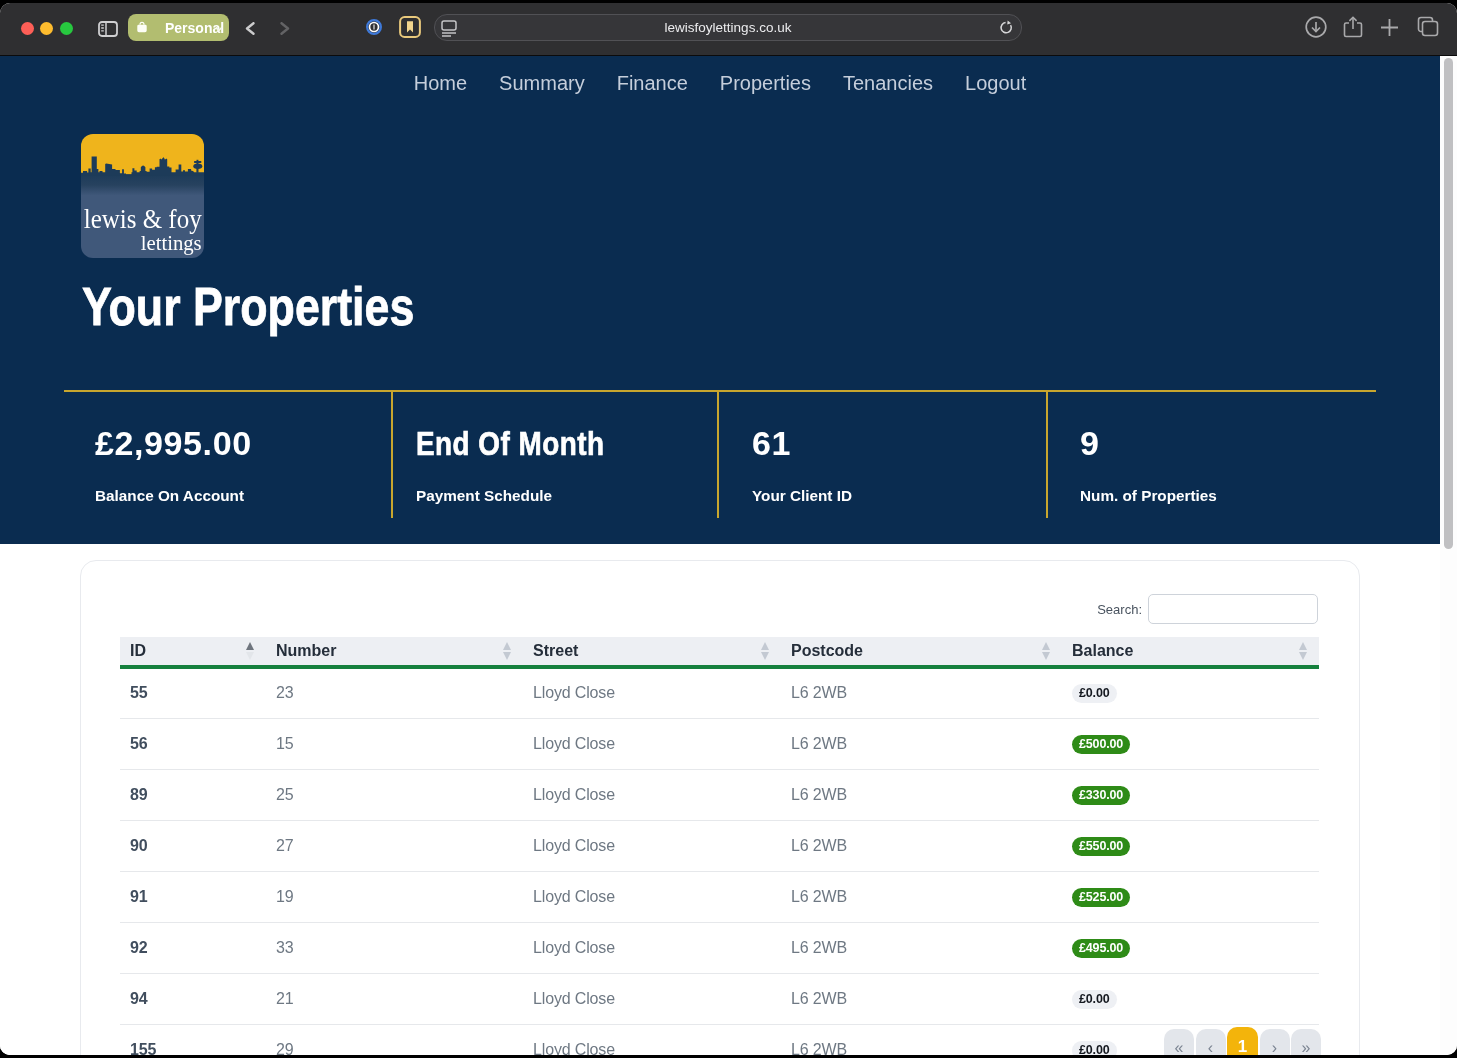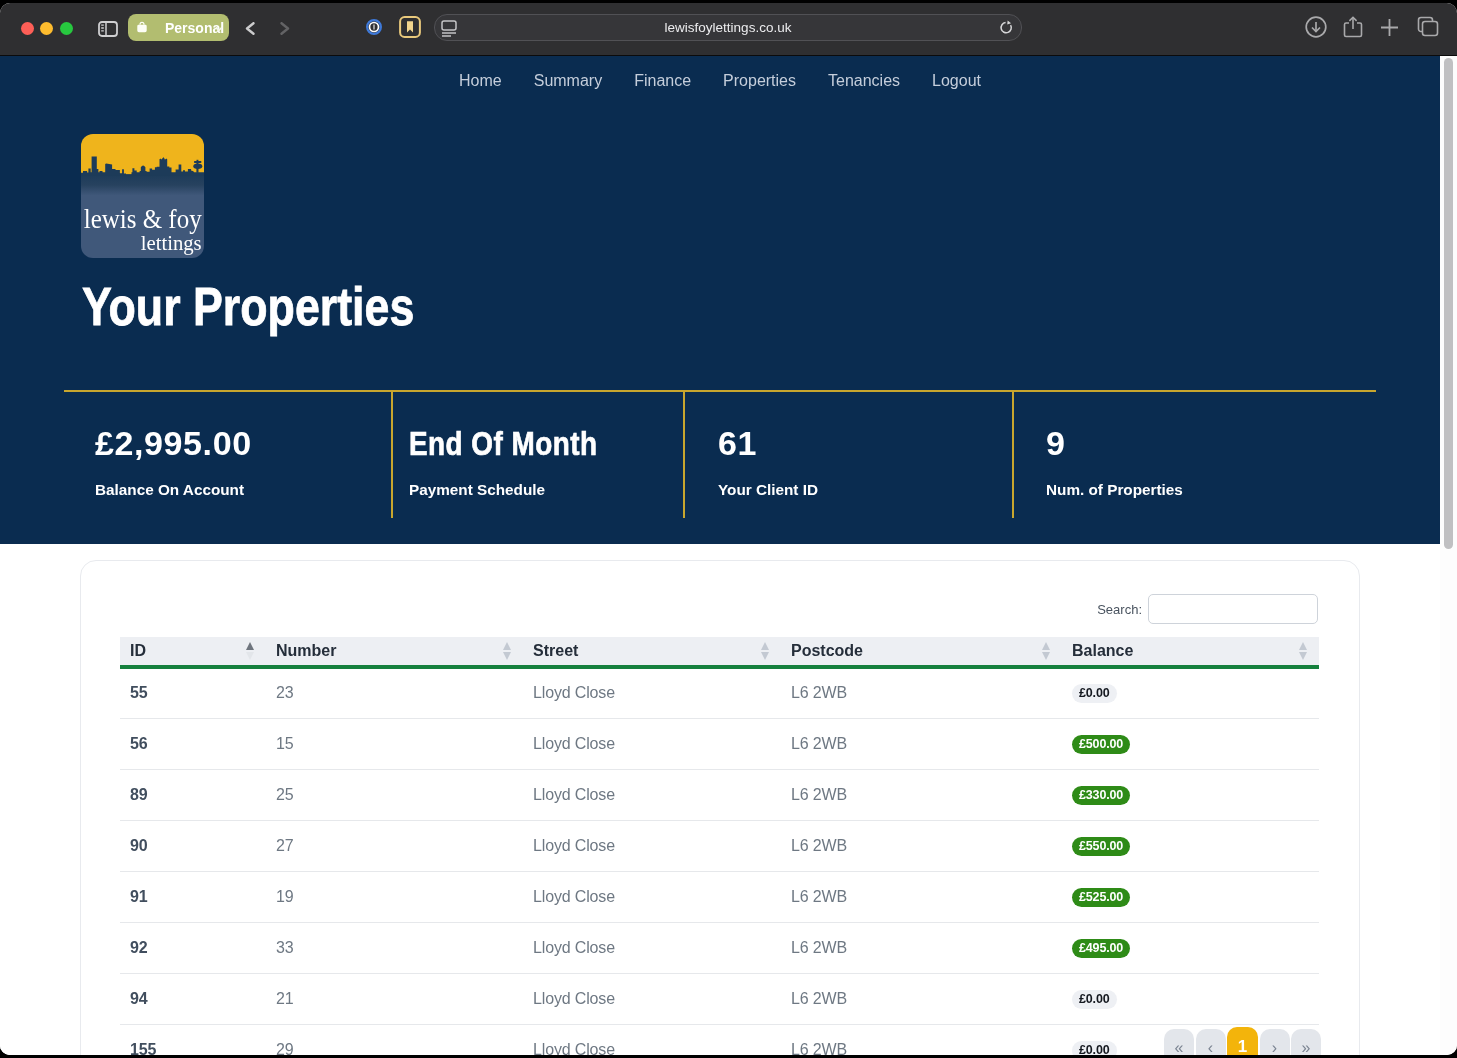--- a/index.html
+++ b/index.html
@@ -8,32 +8,32 @@
 .win { position:absolute; left:0; top:2.5px; width:1457px; height:1052px; border-radius:10px; overflow:hidden; background:#fff; }
 .toolbar { position:absolute; left:0; top:0; width:1457px; height:53.5px; background:#2f2f31; border-bottom:1px solid #0b0b0c; }
 .tl { position:absolute; border-radius:50%; width:13px; height:13px; top:19.5px; }
 .viewport { position:absolute; left:0; top:53.5px; width:1440px; height:998.5px; background:#fff; overflow:hidden; }
 .sbar { position:absolute; right:0; top:53.5px; width:17px; height:998.5px; background:#fdfdfd; }
 .sthumb { position:absolute; left:4px; top:2px; width:9px; height:491px; background:#c0c0c2; border-radius:5px; }
 
 
 .hero { position:absolute; left:0; top:0; width:1440px; height:488px; background:#0a2c50; }
 .nav { position:absolute; left:0; top:16px; width:1440px; display:flex; justify-content:center; gap:32px; }
-.nav a { color:#c5cedb; font-size:16px; text-decoration:none; }
+.nav a { color:#c5cedb; font-size:20px; text-decoration:none; }
 .logo { position:absolute; left:81px; top:78px; width:123px; height:124px; }
 .h1 { position:absolute; left:82px; top:219.5px; font-size:53px; font-weight:bold; color:#fff; transform:scaleX(0.844); transform-origin:0 0; white-space:nowrap; -webkit-text-stroke:0.8px #fff; }
 .statline { position:absolute; left:64px; top:334px; width:1312px; height:2px; background:#c8a62e; }
 .stats { position:absolute; left:64px; top:334px; width:1312px; height:128px; display:flex; }
 .stat { width:327px; padding-left:31px; padding-top:34px; }
 .stat + .stat { border-left:2px solid #c8a62e; }
-.stat:nth-child(2) { width:292px; padding-left:16px; }
+.stat:nth-child(2) { width:326px; padding-left:23px; }
 .stat:nth-child(3) { width:329px; padding-left:33px; }
 .stat:nth-child(4) { width:330px; padding-left:32px; }
 .stat .v { color:#fff; font-size:34px; font-weight:bold; letter-spacing:0.6px; }
-.stat .l { color:#fff; font-size:15.3px; font-weight:bold; margin-top:18px; }
+.stat .l { color:#fff; font-size:15.3px; font-weight:bold; margin-top:24px; }
 
 
 .main { position:absolute; left:0; top:488px; width:1440px; height:600px; background:#fff; }
 .card { position:absolute; left:80px; top:16px; width:1280px; height:560px; border:1px solid #e8eaee; border-radius:16px; background:#fff; }
 .search { position:absolute; right:41px; top:33px; }
 .search label { font-size:13px; color:#49535f; margin-right:6px; vertical-align:middle; }
 .search input { width:170px; height:30px; border:1px solid #ced3da; border-radius:5px; vertical-align:middle; outline:none; }
 table.dt { position:absolute; left:39px; top:76px; width:1199px; border-collapse:collapse; table-layout:fixed; }
 table.dt th { background:#edeff3; height:30px; text-align:left; font-size:16px; color:#252e3a; padding-left:10px; position:relative; border-bottom:4px solid #15803d; }
 table.dt td { height:51px; letter-spacing:-0.15px; font-size:16px; color:#6e7883; padding-left:10px; border-bottom:1px solid #e6e8eb; }

